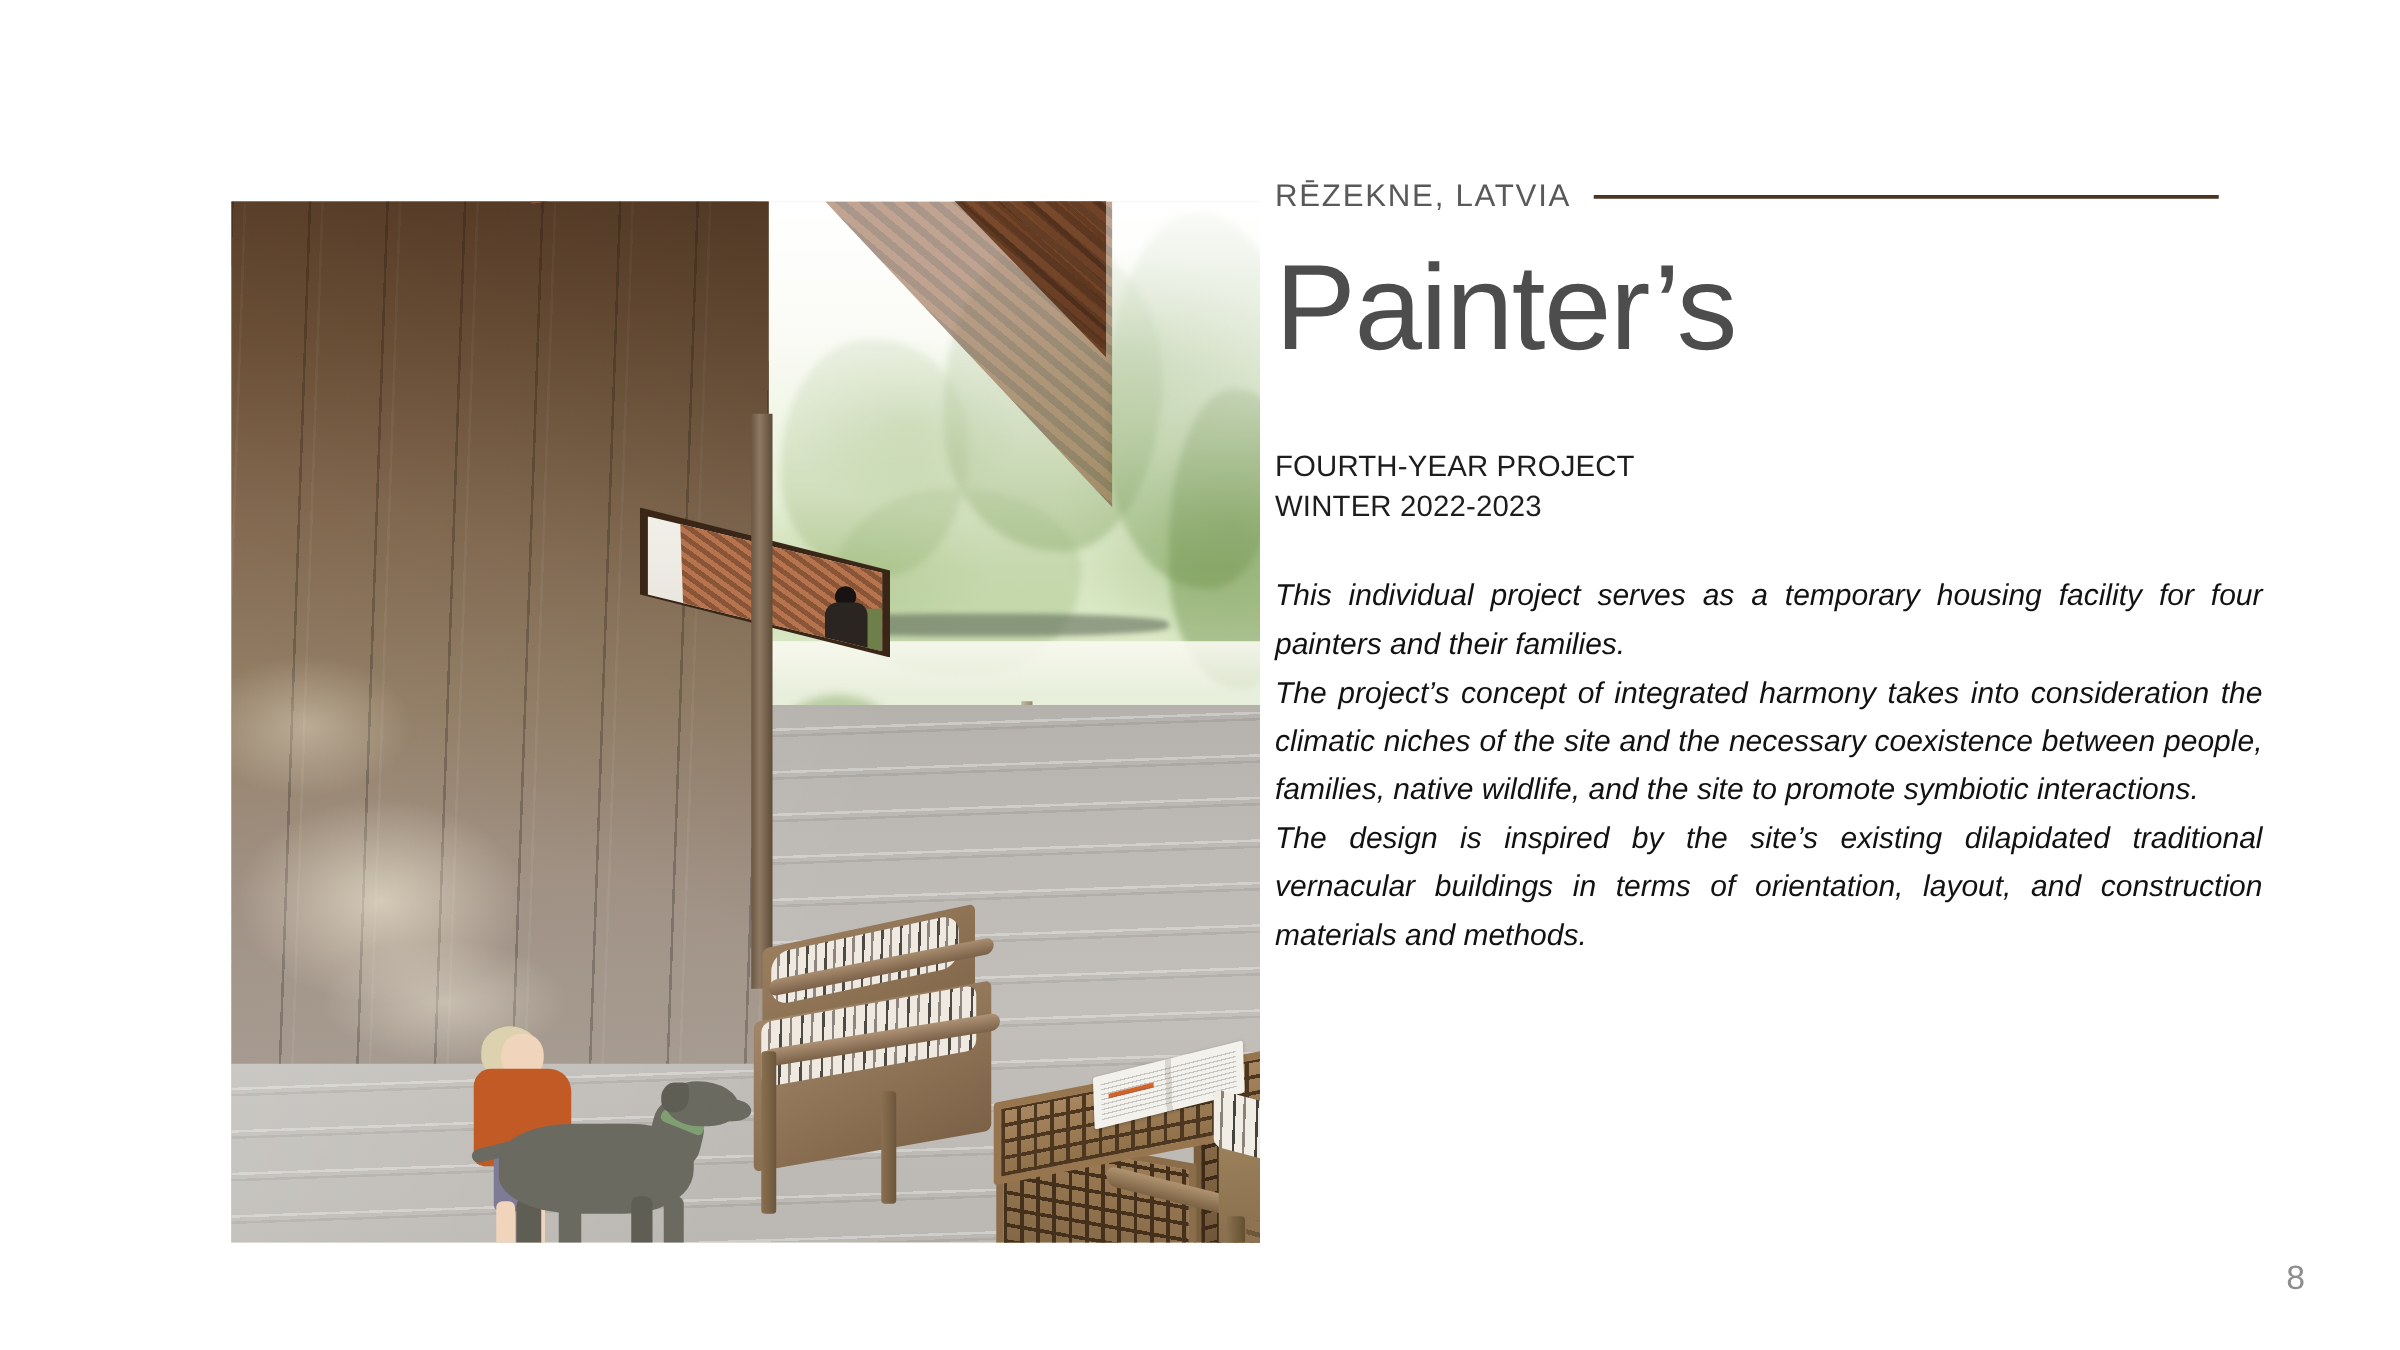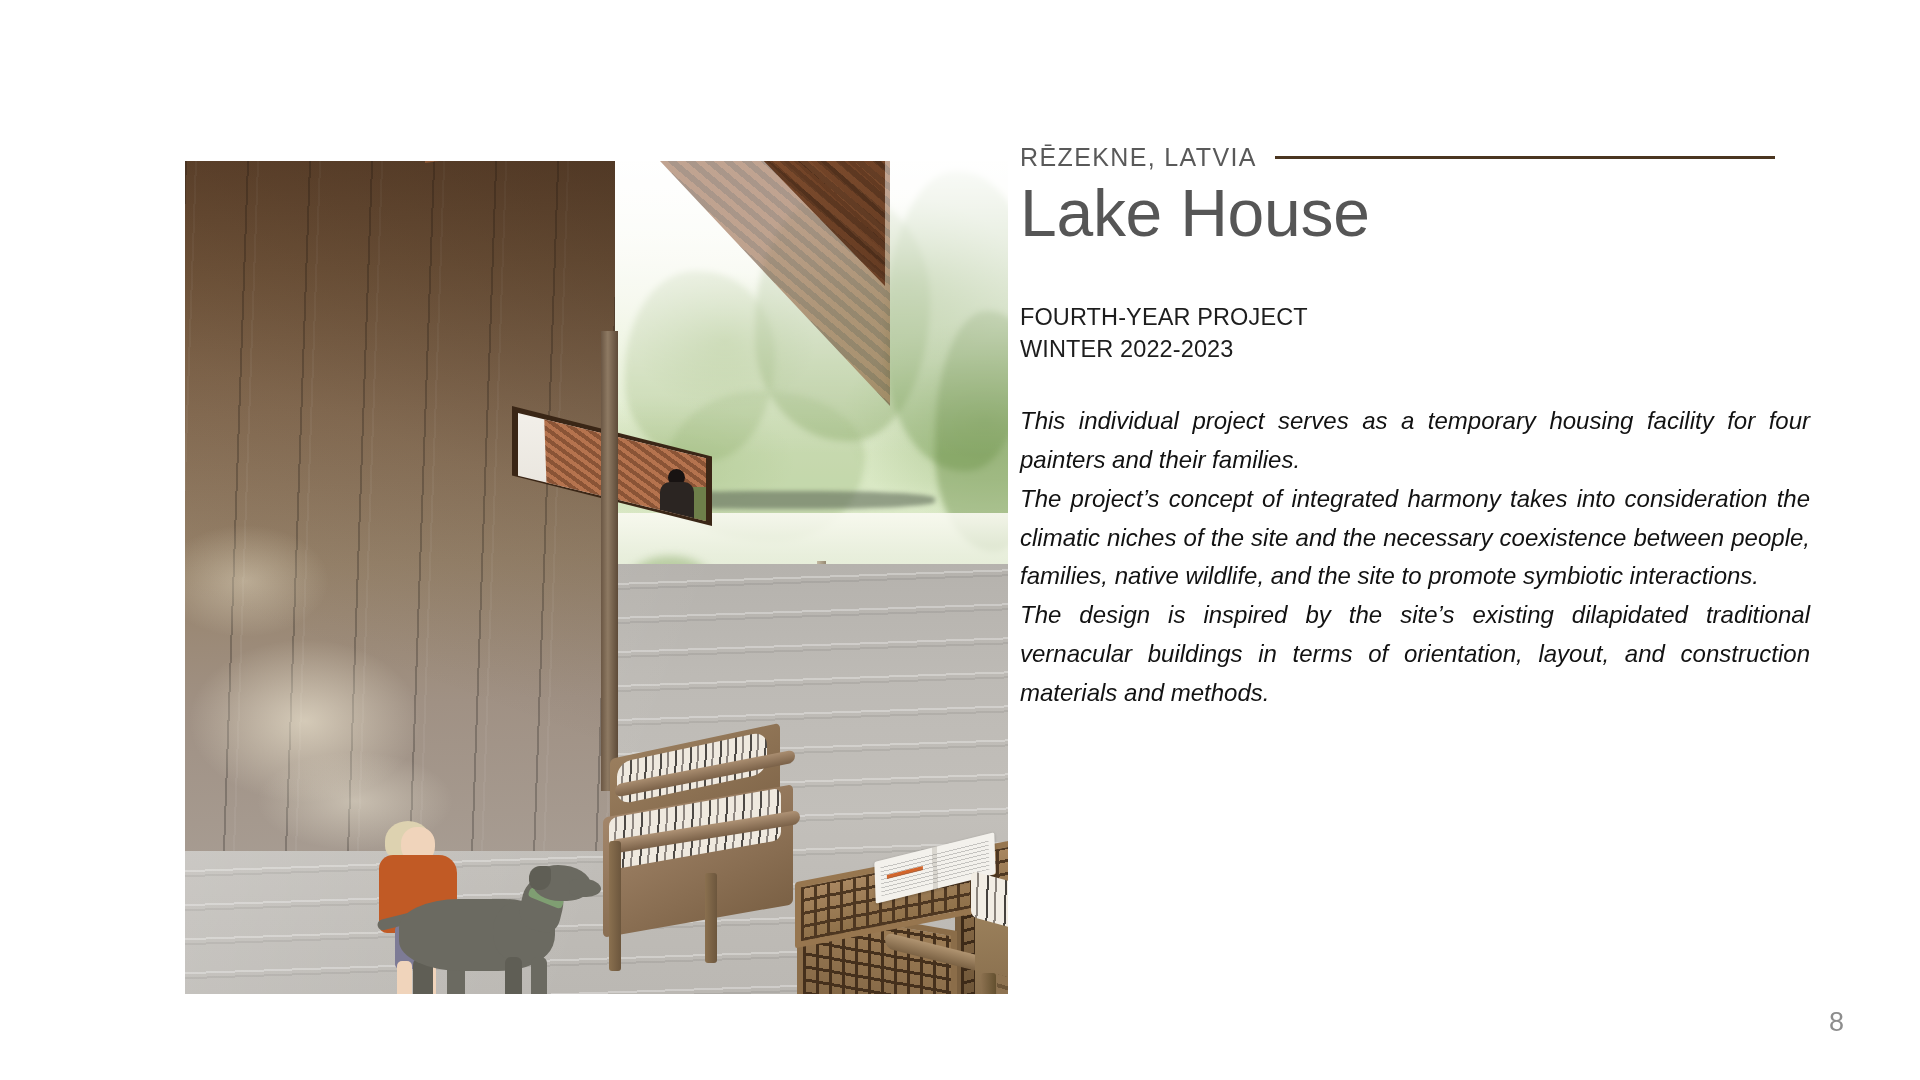--- a/index.html
+++ b/index.html
@@ -611,21 +611,21 @@
     </div>
   </figure>
 
   <div class="content">
 
     <div class="eyebrow-row">
       <div class="eyebrow">RĒZEKNE, LATVIA</div>
       <div class="eyebrow-rule"></div>
     </div>
 
-    <h2 class="title-sub">Lake House</h2>
+    <h1 class="title-main">Painter’s</h1>
 
     <div class="meta">
       <div>FOURTH-YEAR PROJECT</div>
       <div>WINTER 2022-2023</div>
     </div>
 
     <div class="body-copy">
       <p>This individual project serves as a temporary housing facility for four painters and their families.</p>
       <p>The project’s concept of integrated harmony takes into consideration the climatic niches of the site and the necessary coexistence between people, families, native wildlife, and the site to promote symbiotic interactions.</p>
       <p>The design is inspired by the site’s existing dilapidated traditional vernacular buildings in terms of orientation, layout, and construction materials and methods.</p>

